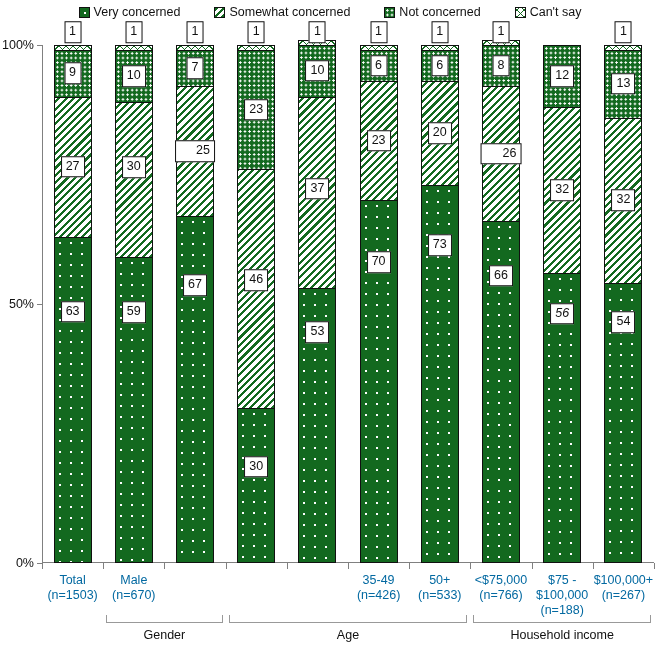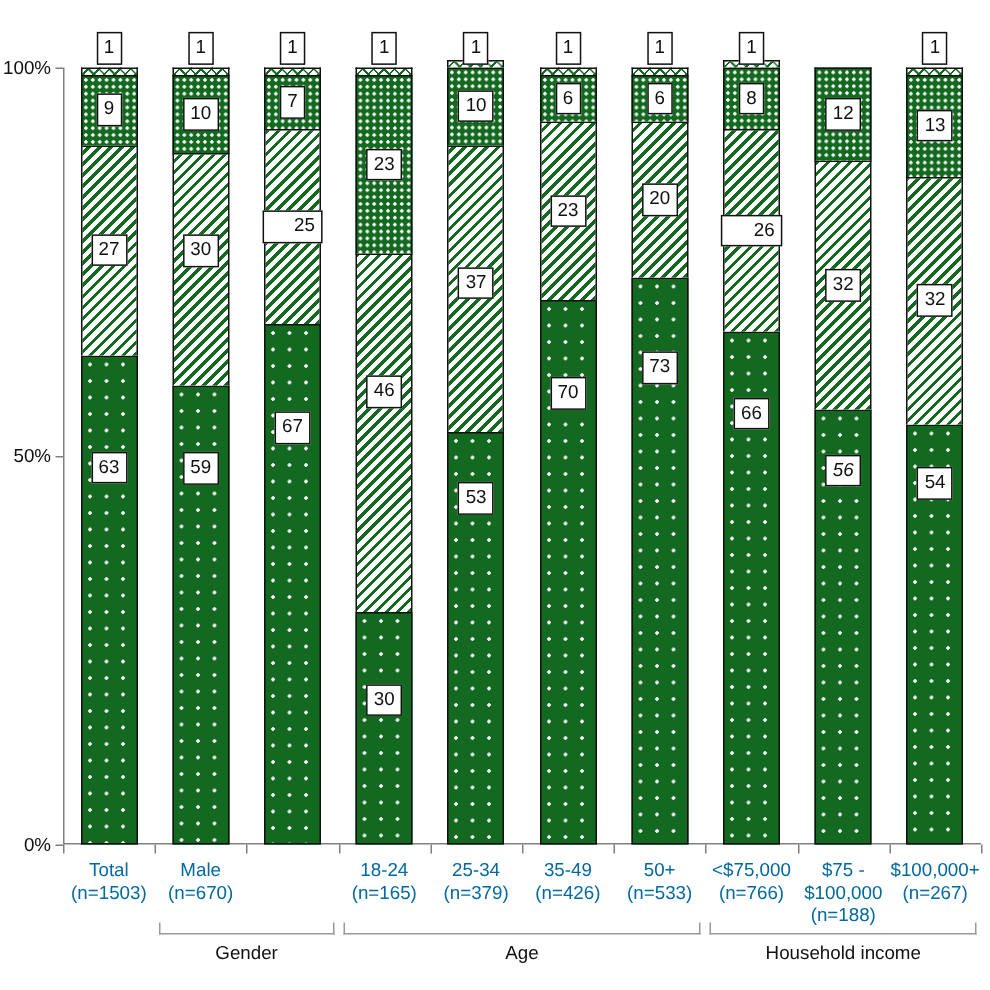--- a/index.html
+++ b/index.html
@@ -174,20 +174,38 @@
     font-size: 12.5px;
     color: #111;
     line-height: 14px;
   }
 </style>
 </head>
 <body>
 
 <div id="chart">
 
+  <div id="legend">
+      <div class="legend-item">
+        <span class="legend-swatch pat-very"></span>
+        <span class="legend-label">Very concerned</span>
+      </div>
+      <div class="legend-item">
+        <span class="legend-swatch pat-somewhat"></span>
+        <span class="legend-label">Somewhat concerned</span>
+      </div>
+      <div class="legend-item">
+        <span class="legend-swatch pat-not"></span>
+        <span class="legend-label">Not concerned</span>
+      </div>
+      <div class="legend-item">
+        <span class="legend-swatch pat-cant"></span>
+        <span class="legend-label">Can't say</span>
+      </div>
+    </div>
 
   <div id="plot">
     <div class="axis-line-y"></div>
     <div class="axis-line-x"></div>
     <div id="yaxis" style="position: absolute; left: 0px; top: 0px; width: 0px; height: 518px;">
         <div class="ytick" style="top: 518px;"></div>
         <div class="ylabel" style="top: 518px; right: 8px; position: absolute;">0%</div>
         <div class="ytick" style="top: 259px;"></div>
         <div class="ylabel" style="top: 259px; right: 8px; position: absolute;">50%</div>
         <div class="ytick" style="top: 0px;"></div>
@@ -227,21 +245,21 @@
           <div class="datalabel" style="top: 23.31px;">7</div>
           <div class="seg pat-cant top-cap" style="top: 0px; height: 5.18px;"></div>
           <div class="leader" style="top: 0px; height: 1px; margin-left: -7px;"></div>
           <div class="leader" style="top: 0px; height: 1px; margin-left: 7px;"></div>
           <div class="datalabel" style="top: -13px;">1</div>
         </div>
         <div class="bar" style="left: 195.2px;">
           <div class="seg pat-very bot-cap" style="top: 362.6px; height: 155.4px; border-top: 1px solid rgb(17, 17, 17);"></div>
           <div class="datalabel" style="top: 421.652px;">30</div>
           <div class="seg pat-somewhat" style="top: 124.32px; height: 238.28px; border-top: 1px solid rgb(17, 17, 17);"></div>
-          <div class="datalabel" style="top: 216px;">46</div>
+          <div class="datalabel" style="top: 235px;">46</div>
           <div class="seg pat-not" style="top: 5.18px; height: 119.14px; border-top: 1px solid rgb(17, 17, 17);"></div>
           <div class="datalabel" style="top: 64.75px;">23</div>
           <div class="seg pat-cant top-cap" style="top: 0px; height: 5.18px;"></div>
           <div class="leader" style="top: 0px; height: 1px; margin-left: -7px;"></div>
           <div class="leader" style="top: 0px; height: 1px; margin-left: 7px;"></div>
           <div class="datalabel" style="top: -13px;">1</div>
         </div>
         <div class="bar" style="left: 256.4px;">
           <div class="seg pat-very bot-cap" style="top: 243.46px; height: 274.54px; border-top: 1px solid rgb(17, 17, 17);"></div>
           <div class="datalabel" style="top: 287.386px;">53</div>
@@ -328,28 +346,20 @@
     </div>
   <div id="catlabels">
       <div class="catlabel" style="left: 0px; width: 61.2px;">
         <div>Total</div>
         <div>(n=1503)</div>
       </div>
       <div class="catlabel" style="left: 61.2px; width: 61.2px;">
         <div>Male</div>
         <div>(n=670)</div>
       </div>
-      <div class="catlabel" style="left: 183.6px; width: 61.2px;">
-        <div>18-24</div>
-        <div>(n=165)</div>
-      </div>
-      <div class="catlabel" style="left: 244.8px; width: 61.2px;">
-        <div>25-34</div>
-        <div>(n=379)</div>
-      </div>
       <div class="catlabel" style="left: 306px; width: 61.2px;">
         <div>35-49</div>
         <div>(n=426)</div>
       </div>
       <div class="catlabel" style="left: 367.2px; width: 61.2px;">
         <div>50+</div>
         <div>(n=533)</div>
       </div>
       <div class="catlabel" style="left: 428.4px; width: 61.2px;">
         <div>&lt;$75,000</div>

